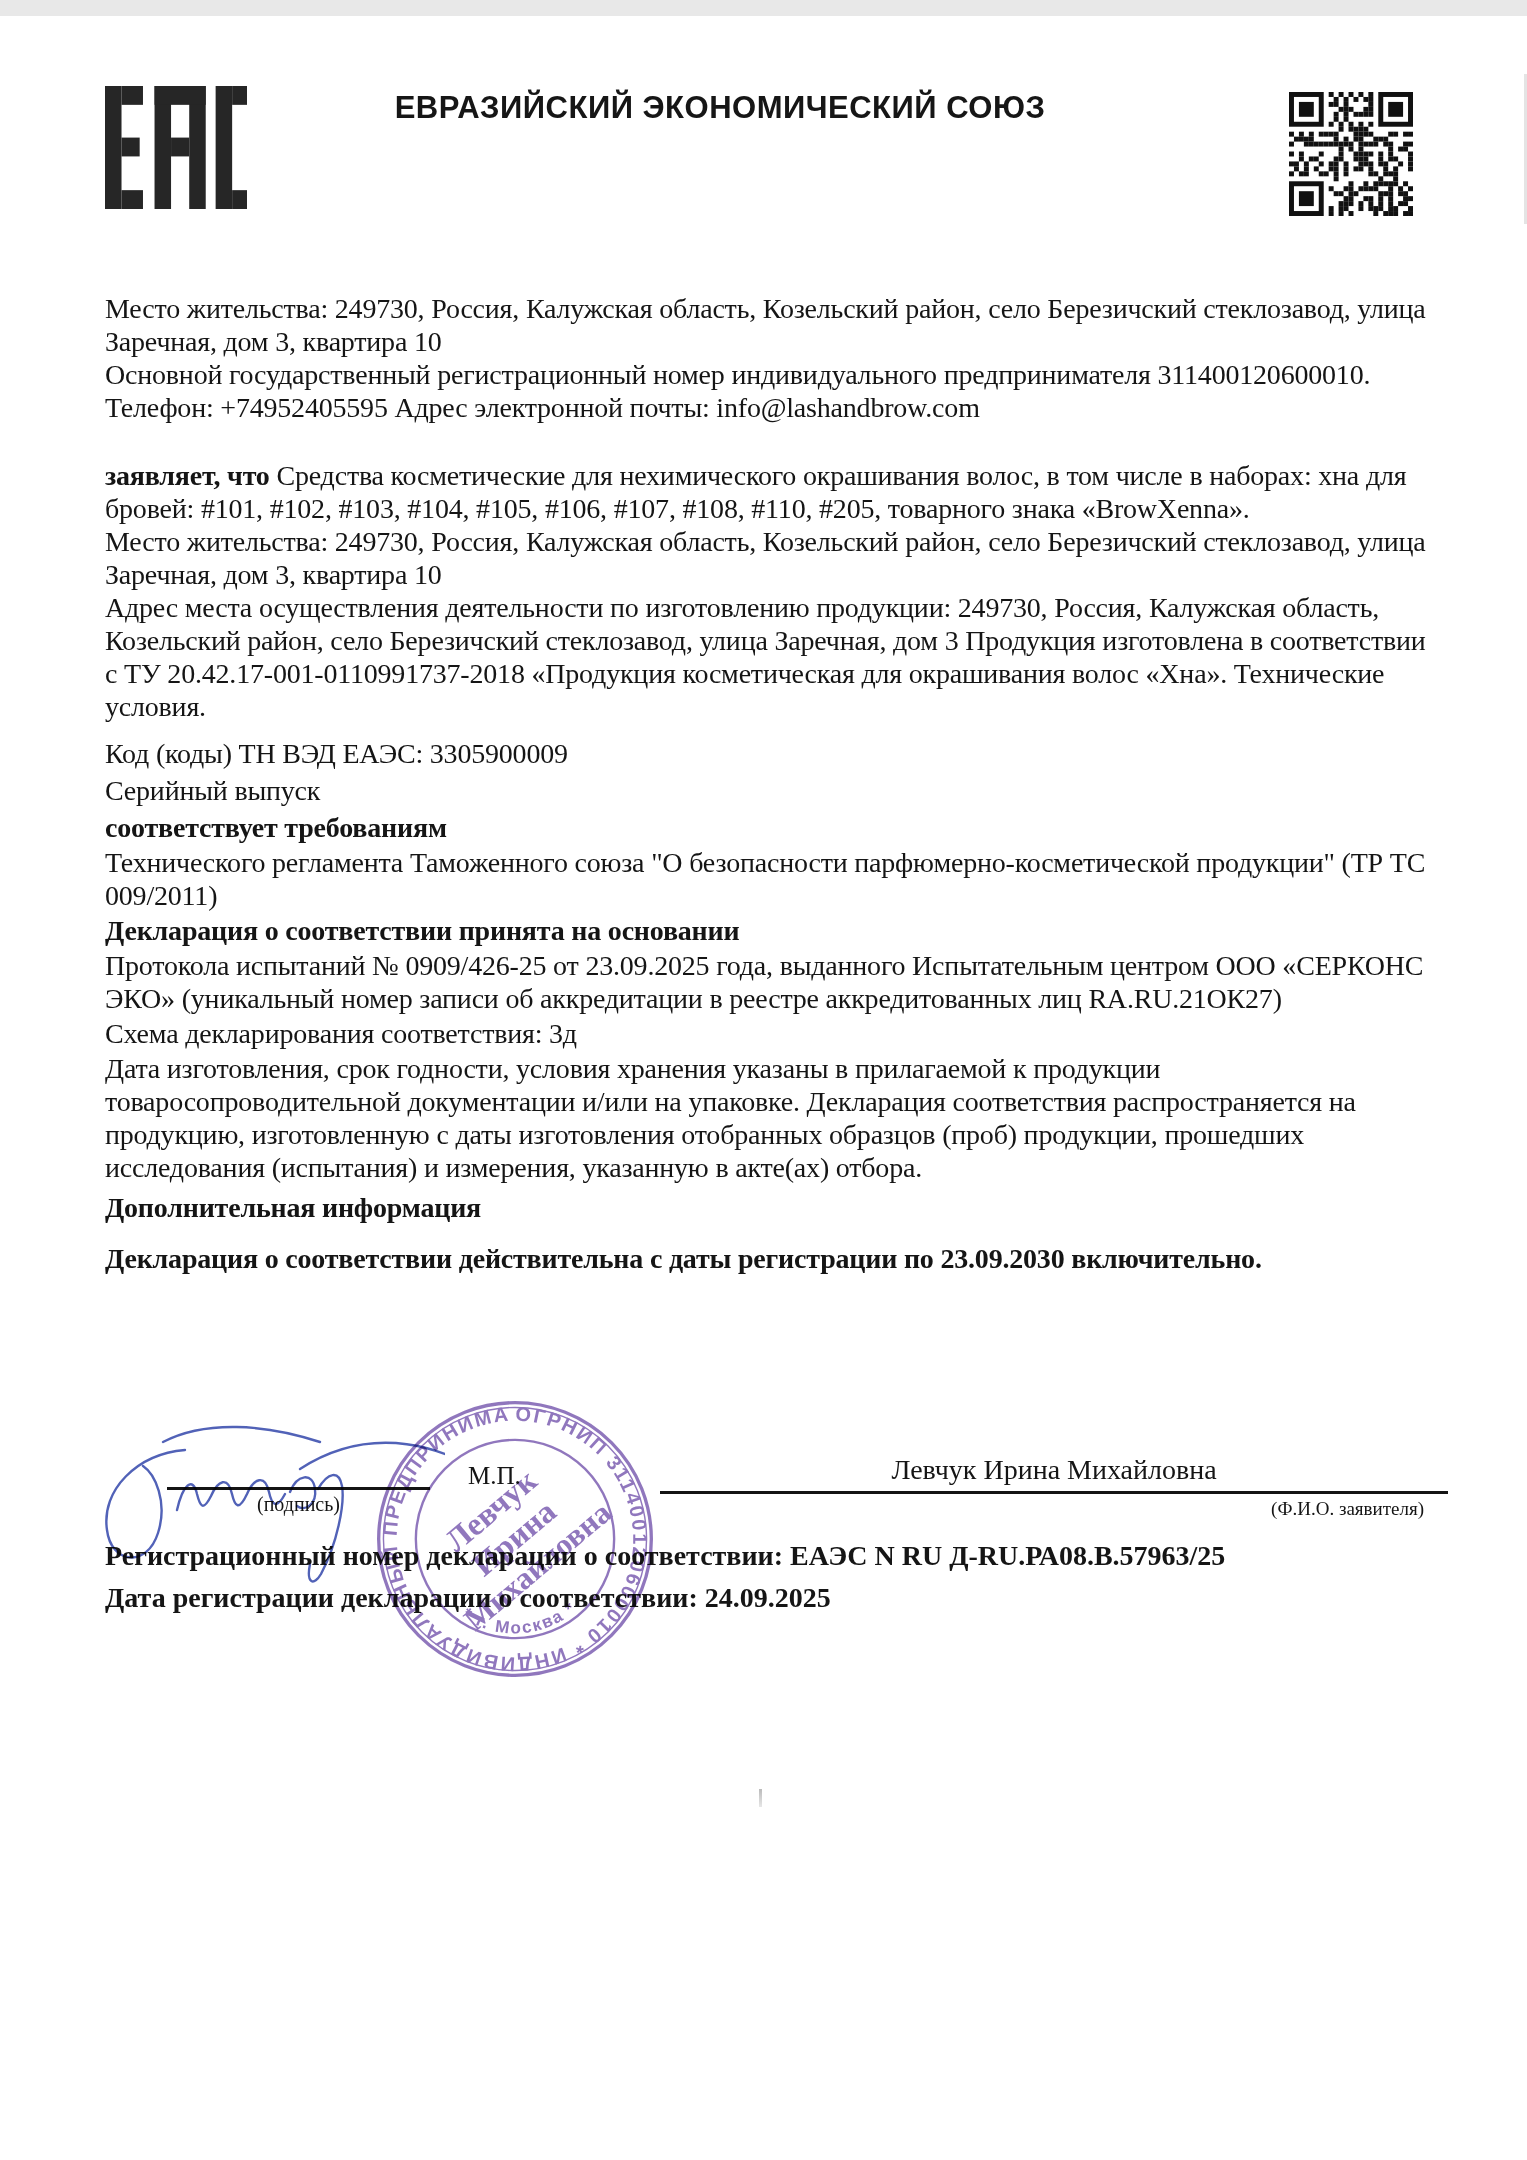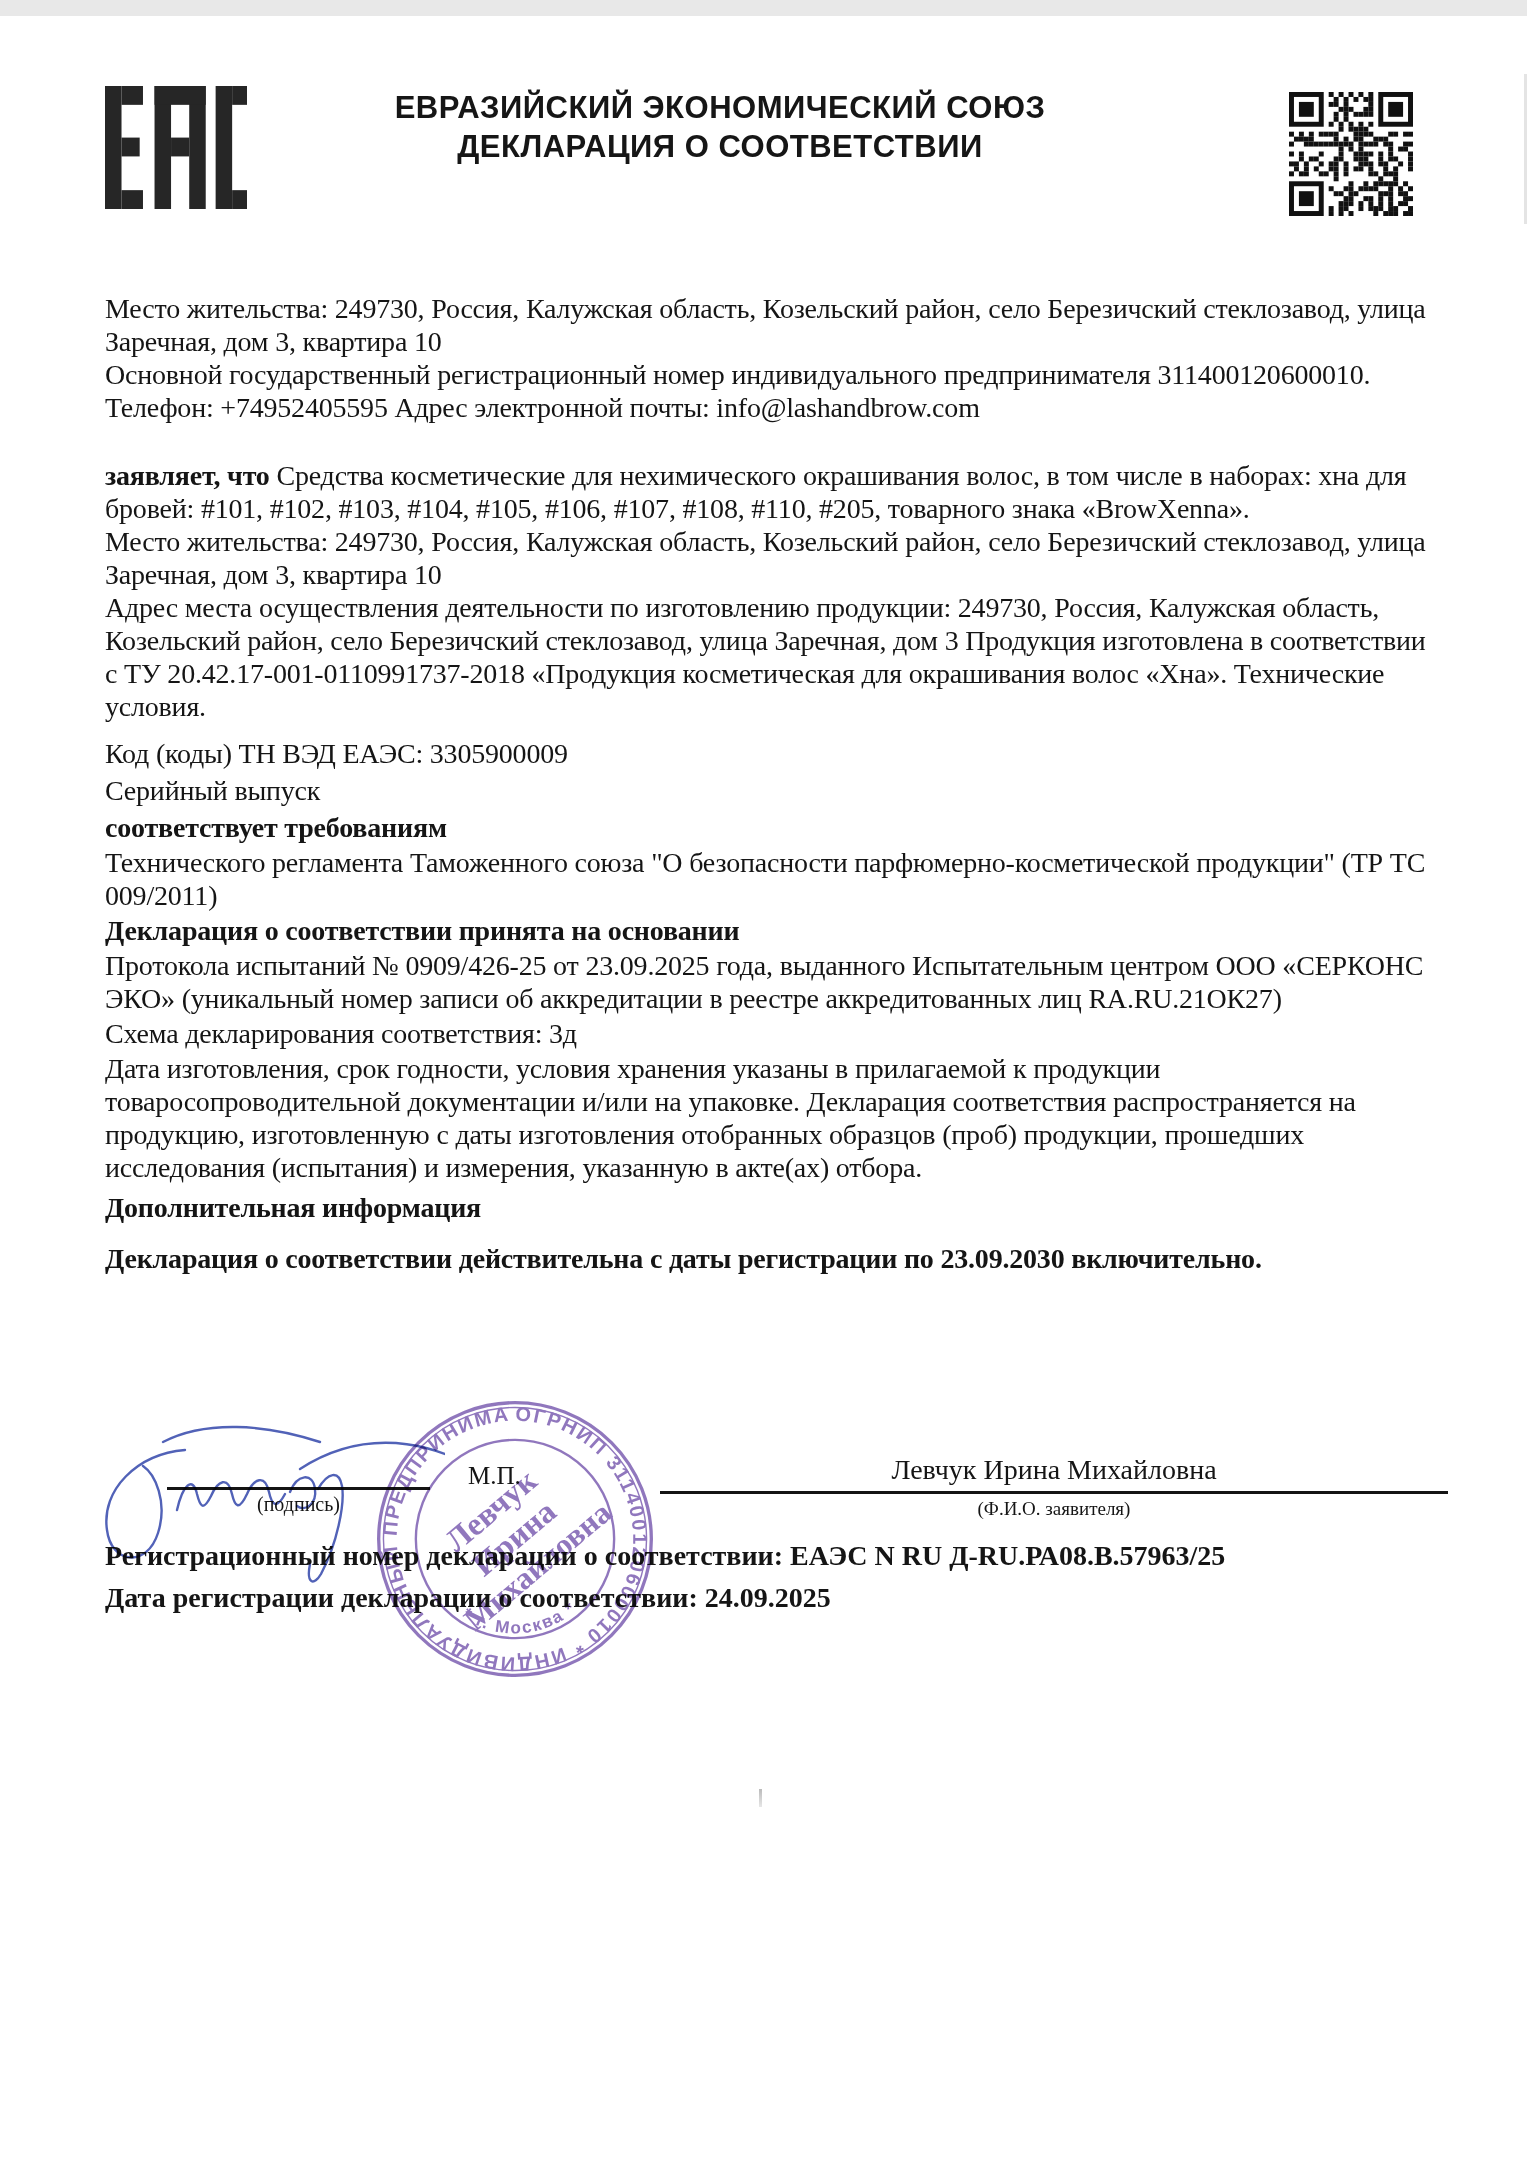--- a/index.html
+++ b/index.html
@@ -32,21 +32,21 @@
   }
   .body p{margin:0;}
   .body .b{font-weight:700;}
   
   .sig-svg{position:absolute;left:85px;top:1396px;width:360px;height:190px;z-index:5;mix-blend-mode:multiply;}
   .mp{position:absolute;left:468px;top:1446px;font-size:25px;z-index:2;}
   .line-left{position:absolute;left:167px;top:1471px;width:263px;height:3px;background:#141414;}
   .cap-left{position:absolute;left:167px;top:1477px;width:263px;text-align:center;font-size:20px;}
   .declarant{position:absolute;left:660px;top:1438px;width:788px;text-align:center;font-size:28px;}
   .line-right{position:absolute;left:660px;top:1475px;width:788px;height:3px;background:#141414;}
-  .cap-right{position:absolute;left:660px;top:1482px;width:788px;text-align:center;font-size:19px;}
+  .cap-right{position:absolute;left:636px;top:1482px;width:788px;text-align:right;font-size:19px;}
   .stamp{position:absolute;left:368px;top:1380px;width:294px;height:286px;z-index:6;mix-blend-mode:multiply;opacity:.85;}
   
   .reg{position:absolute;left:105px;width:1340px;margin:0;font-size:28px;font-weight:700;z-index:2;}
   .reg.num{top:1524px;}
   .reg.date{top:1566px;}
   .scan-artifact{position:absolute;left:759px;top:1773px;width:3px;height:18px;
     background:linear-gradient(#777,#cfcfcf);opacity:.5;}
 </style>
 </head>
 <body>
@@ -64,21 +64,20 @@
       <rect x="60" y="0" width="62" height="19"></rect>
       <rect x="80" y="52" width="22" height="19"></rect>
       <rect x="134" y="0" width="20" height="124"></rect>
       <rect x="154" y="0" width="18" height="19"></rect>
       <rect x="154" y="105" width="18" height="19"></rect>
     </g>
   </svg>
 
   <div class="titles">
     <div class="t1">ЕВРАЗИЙСКИЙ ЭКОНОМИЧЕСКИЙ СОЮЗ</div>
-    <div class="t2">ДЕКЛАРАЦИЯ О СООТВЕТСТВИИ</div>
   </div>
 
   <svg id="qr" class="qr" viewBox="0 0 25 25">
       <rect x="0" y="0" width="25" height="25" fill="#fff"></rect>
       <rect x="8" y="0" width="1" height="1" fill="#111"></rect>
       <rect x="10" y="0" width="1" height="1" fill="#111"></rect>
       <rect x="12" y="0" width="1" height="1" fill="#111"></rect>
       <rect x="14" y="0" width="1" height="1" fill="#111"></rect>
       <rect x="16" y="0" width="1" height="1" fill="#111"></rect>
       <rect x="9" y="1" width="1" height="1" fill="#111"></rect>

